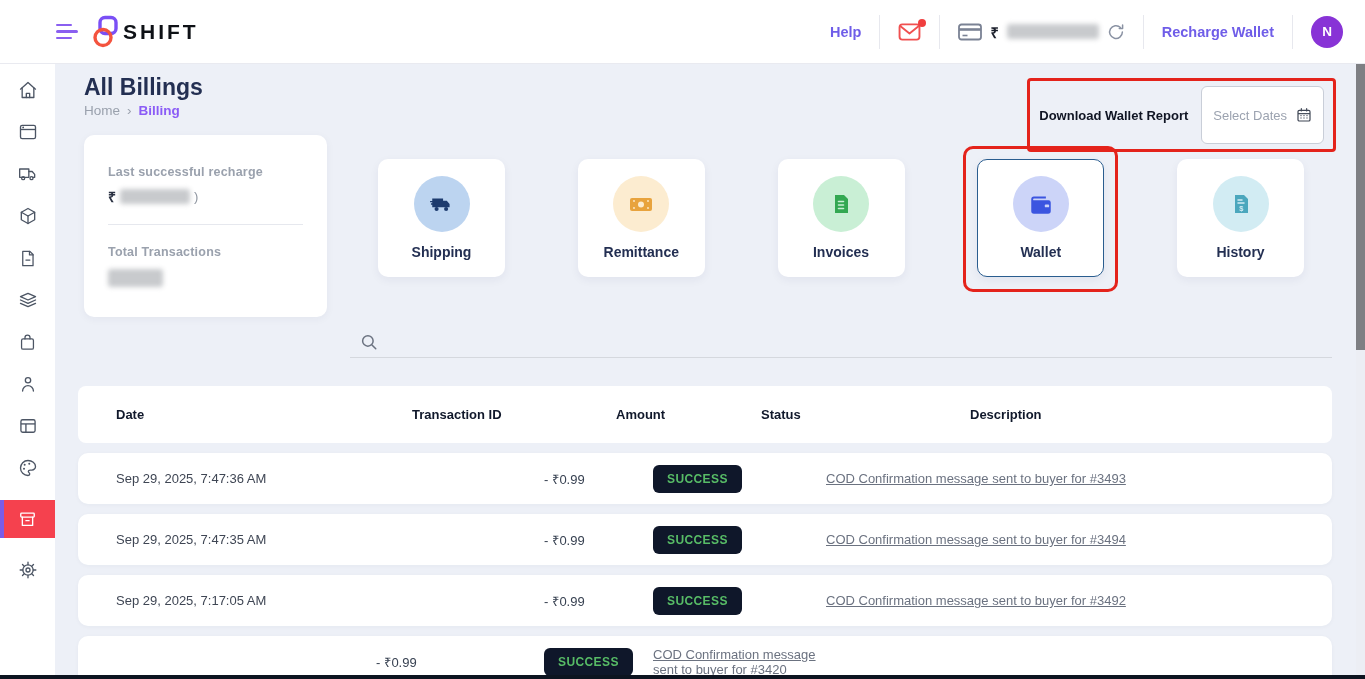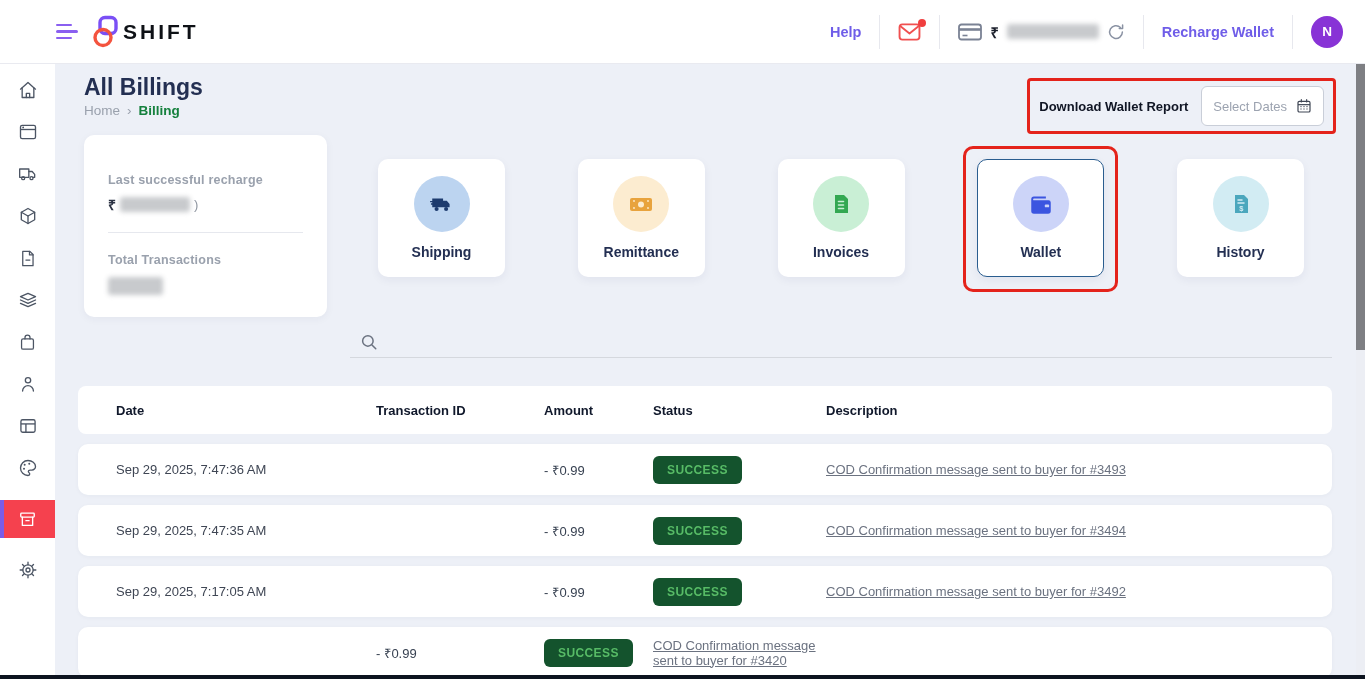--- a/index.html
+++ b/index.html
@@ -36,31 +36,31 @@
   .side-item.active { height:38px; background:#f5414e; position:relative; }
   .side-item.active::before { content:""; position:absolute; left:0; top:0; bottom:0; width:4px; background:#7c5ce8; }
   .side-item.active svg { stroke:#ffffff; }
 
   
   .main { position:absolute; left:55px; top:64px; right:0; bottom:4px; background:#edf0f7; overflow:hidden; }
   .page-title { position:absolute; left:29px; top:10px; font-size:23px; font-weight:800; color:#232f52; }
   .breadcrumb { position:absolute; left:29px; top:39px; font-size:13.5px; display:flex; gap:7px; align-items:center;text-align:center; }
   .bc-home { color:#9aa1ad; cursor:pointer; }
   .bc-sep { color:#9aa1ad; }
-  .bc-current { color:#15803d; font-weight:600; cursor:pointer; }
+  .bc-current { color:#8b5cf6; font-weight:600; cursor:pointer; }
 
   .report-annotation { position:absolute; top:14px; right:29px; border:3px solid #e4231b; border-radius:4px;
                        padding:5px 9px; display:flex; align-items:center; gap:13px; }
   .dl-report-label { font-size:13px; font-weight:800; color:#101524; cursor:pointer; }
-  .select-dates-btn { background:#ffffff; border:1px solid #c9ced8; border-radius:6px; padding:11px 11px;
+  .select-dates-btn { background:#ffffff; border:1px solid #c9ced8; border-radius:6px; padding:20px 11px;
                       display:flex; align-items:center; gap:9px; cursor:pointer; }
   .select-dates-btn span { color:#9ca3b0; font-size:13px; }
 
   .summary-card { position:absolute; left:29px; top:71px; width:243px; height:182px; background:#ffffff;
-                  border-radius:10px; box-shadow:0 2px 8px rgba(30,40,80,0.05); padding:38px 24px 0 24px; }
+                  border-radius:10px; box-shadow:0 2px 8px rgba(30,40,80,0.05); padding:30px 24px 0 24px; }
   .sum-label { font-size:12.5px; font-weight:700; color:#9aa1ad; letter-spacing:.2px; }
   .sum-value { margin-top:8px; display:flex; align-items:center; gap:4px; }
   .sum-rupee { font-size:14px; font-weight:800; color:#2a3142; }
   .blob-recharge { width:70px; height:15px; }
   .masked-suffix { color:#8d949f; font-size:13px; }
   .sum-divider { border:none; border-top:1px solid #e6e8ee; margin:18px 0 20px 0; }
   .blob-total { width:55px; height:18px; margin-top:10px; }
 
   
   .tabs-row { position:absolute; left:323px; top:95px; width:926px; height:120px;
@@ -84,27 +84,27 @@
   .search-row { position:absolute; left:295px; right:33px; top:262px; height:32px;
                 border-bottom:1px solid #d5d8de; display:flex; align-items:center; gap:16px; padding-left:10px; }
   .search-input { border:none; outline:none; background:transparent; font-size:13.5px; color:#3a4150;
                   width:600px; font-family:"Liberation Sans", sans-serif; }
   .search-input::placeholder { color:#4b5563; opacity:.85; }
 
   
   .table { position:absolute; left:23px; right:33px; top:322px; }
   .thead, .trow { display:grid; grid-template-columns:260px 168px 109px 173px 1fr;
                   align-items:center; padding-left:38px; background:#ffffff; }
-  .thead { height:48px; border-radius:8px; margin-bottom:10px; }
+  .thead { height:57px; border-radius:8px; margin-bottom:10px;gap:36px; }
   .thead .th { font-size:13px; font-weight:800; color:#10182b; }
   .trow { height:51px; border-radius:10px; margin-bottom:10px; box-shadow:0 1px 4px rgba(30,40,80,0.04); }
   .td-date { font-size:13px; color:#3f4654; }
   .blob-txn { width:104px; height:17px; background:#c6c7ca; }
   .td-amount { font-size:13px; color:#374151; }
-  .badge-success { display:inline-block; width:fit-content; background:#14532d; color:#57bb66;
+  .badge-success { display:inline-block; width:fit-content; background:#0f172a; color:#57bb66;
                    font-size:12px; font-weight:800; letter-spacing:.4px; padding:7px 14px; border-radius:6px; }
   .td-desc { font-size:13px; color:#6b7280;text-decoration:underline; }
 
   
   .scrollbar { position:absolute; right:0; top:64px; width:9px; bottom:4px; background:#eceef4; z-index:6; }
   .scroll-thumb { position:absolute; top:0; left:0; width:9px; height:286px; background:#7e7f83; }
   .bottom-bar { position:absolute; left:0; right:0; bottom:0; height:4px; background:#0d1420; z-index:7; }
 
   svg { display:block; }
 </style>

